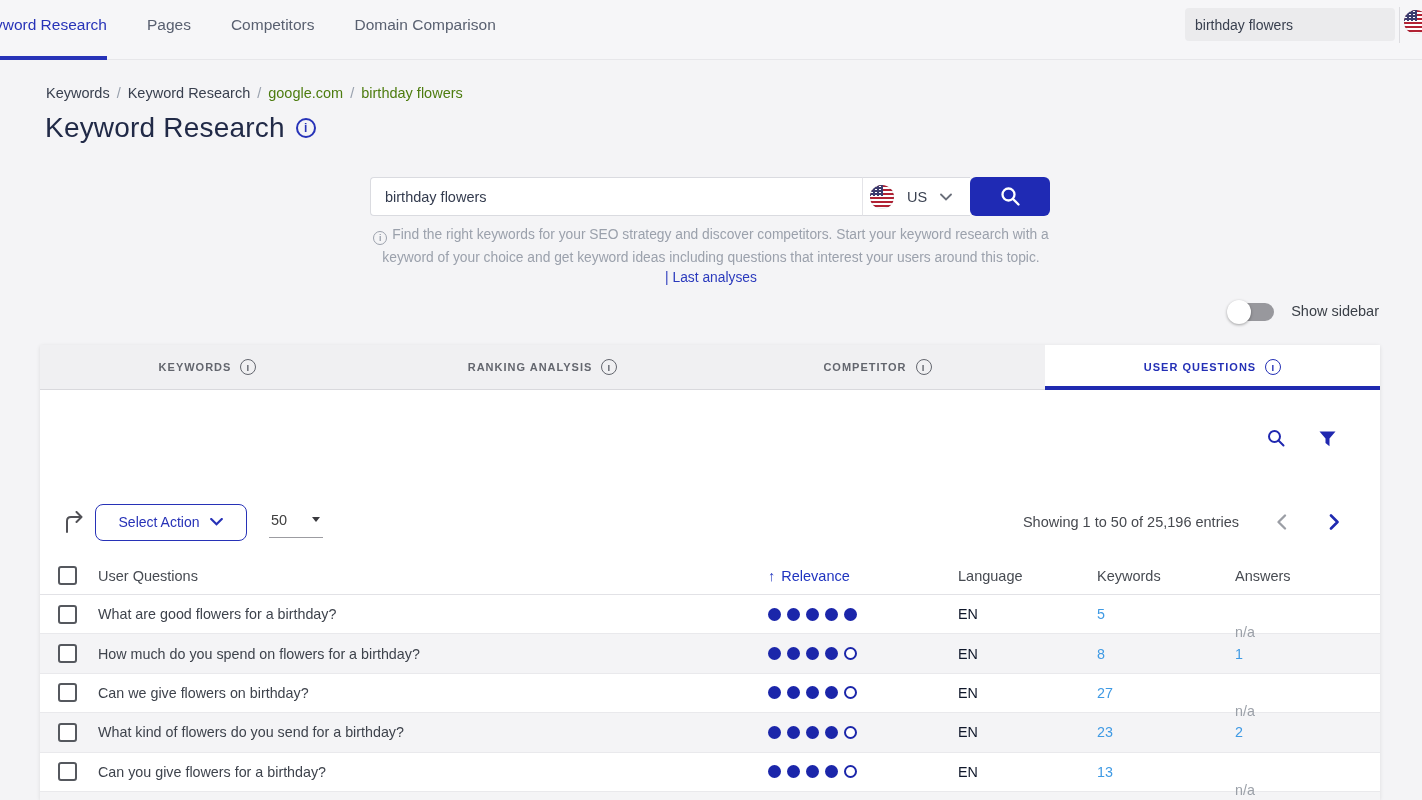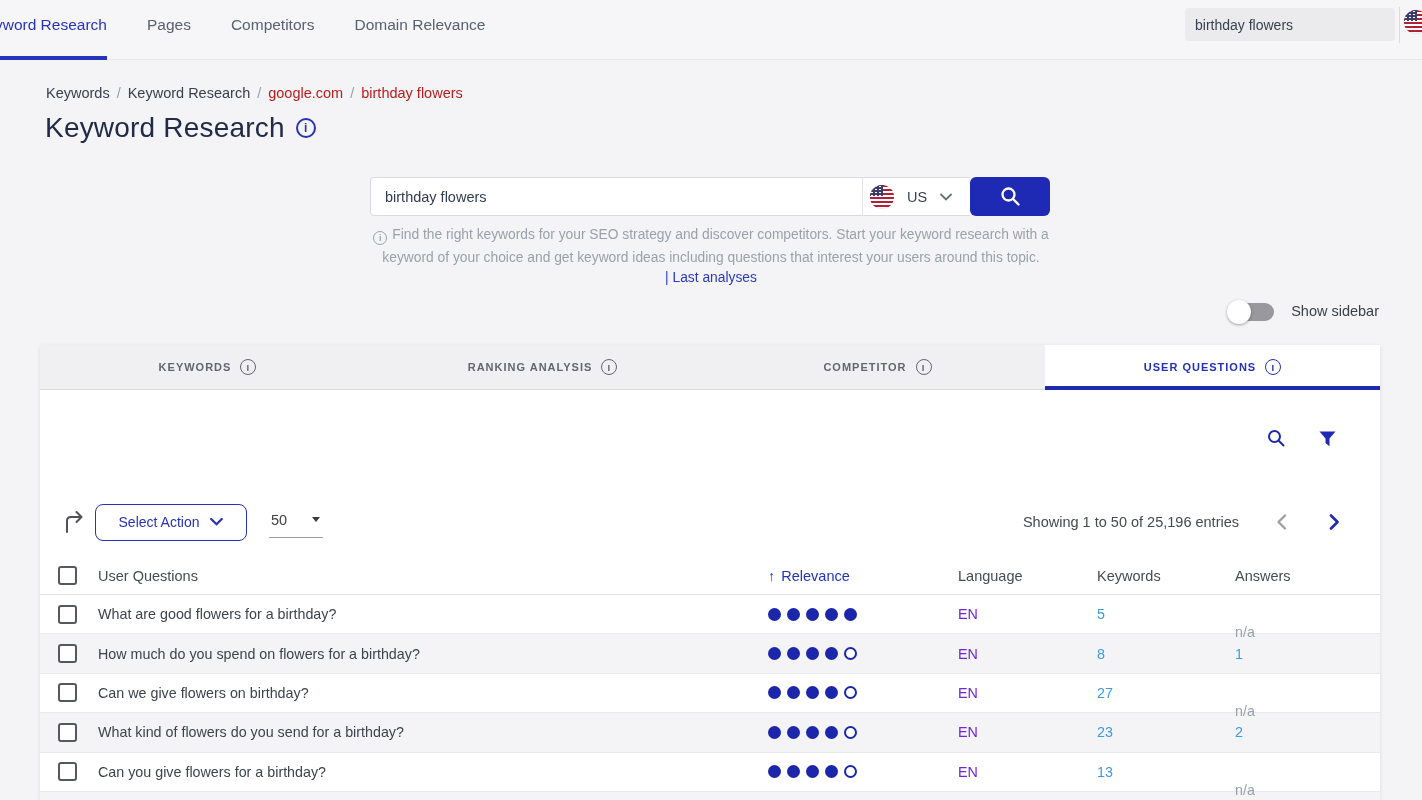--- a/index.html
+++ b/index.html
@@ -41,21 +41,21 @@
   }
   .flag::before {
     content:""; position:absolute; left:0; top:0; width:55%; height:46%; background:#3c3b6e;
     background-image:radial-gradient(#fff 0.7px, transparent 0.8px); background-size:4px 3px;
   }
   .topnav-flag { position:absolute; left:1404px; top:10px; }
 
   
   .breadcrumb { position:absolute; left:46px; top:85px; display:flex; gap:7px; font-size:14.5px; }
   .crumb-dark { color:#39404f; font-weight:500; cursor:pointer; }
-  .crumb-light { color:#b91c1c; cursor:pointer; }
+  .crumb-light { color:#4d7c0f; cursor:pointer; }
   .crumb-sep { color:#98a0ad; }
   .page-title {
     position:absolute; left:45px; top:112px; display:flex; align-items:center; gap:11px;
     font-size:28px; color:#212a47; font-weight:500; letter-spacing:.2px;
   }
   .info-icon {
     display:inline-flex; align-items:center; justify-content:center;
     border-radius:50%; font-style:normal; flex:none;
   }
   .title-info { width:20px; height:20px; border:2px solid #2733b8; color:#2733b8; font-size:12px; font-weight:700; cursor:pointer; }
@@ -140,37 +140,37 @@
   }
   .trow.alt { background:#f4f4f6; }
   .trow.thead { height:38px; border-bottom:1px solid #e2e2e6; }
   .cell { font-size:14.3px; color:#3e434c; white-space:nowrap; overflow:hidden; }
   .cell-check { padding-left:18px; }
   .checkbox { width:19px; height:19px; border:2px solid #55585e; border-radius:3px; background:#fff; cursor:pointer; }
   .th { font-size:14.5px; color:#474b52; cursor:pointer; }
   .th-sort { color:#2034c0; font-weight:500; }
   .sort-arrow { margin-right:6px; font-weight:600; }
   .cell.q { cursor:pointer; }
-  .cell.lang { color:#6d28d9; }
+  .cell.lang { color:#0f172a; }
   .cell.link { color:#3f9ae4; cursor:pointer; }
   .cell.muted { color:#9ba0a8;margin-top:36px; }
   .dots { display:flex; gap:6px; }
   .dot { width:13px; height:13px; border-radius:50%; background:#1b26aa; }
   .dot.hollow { background:#fff; border:2px solid #1b26aa; }
   .trow.partial { height:8px; border-bottom:none; }
 </style>
 </head>
 <body>
 
 <div class="topnav">
   <div class="topnav-items" id="topnav-items">
       <div class="nav-item active">Keyword Research</div>
       <div class="nav-item">Pages</div>
       <div class="nav-item">Competitors</div>
-      <div class="nav-item">Domain Relevance</div>
+      <div class="nav-item">Domain Comparison</div>
     </div>
   <div class="topnav-search">
     <input type="text" value="birthday flowers" style="">
   </div>
   <div class="topnav-divider"></div>
   <div class="flag topnav-flag"></div>
 </div>
 
 <div class="breadcrumb" id="breadcrumb">
     <span class="crumb-dark">Keywords</span>

